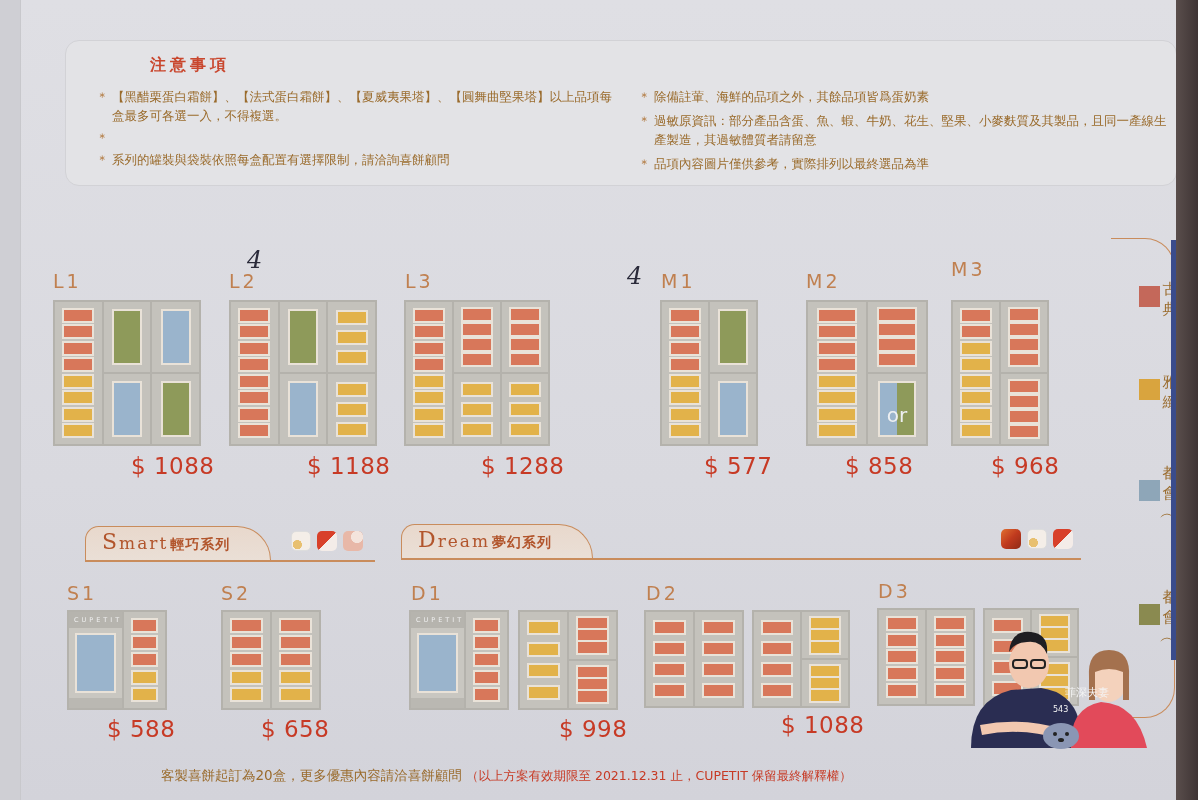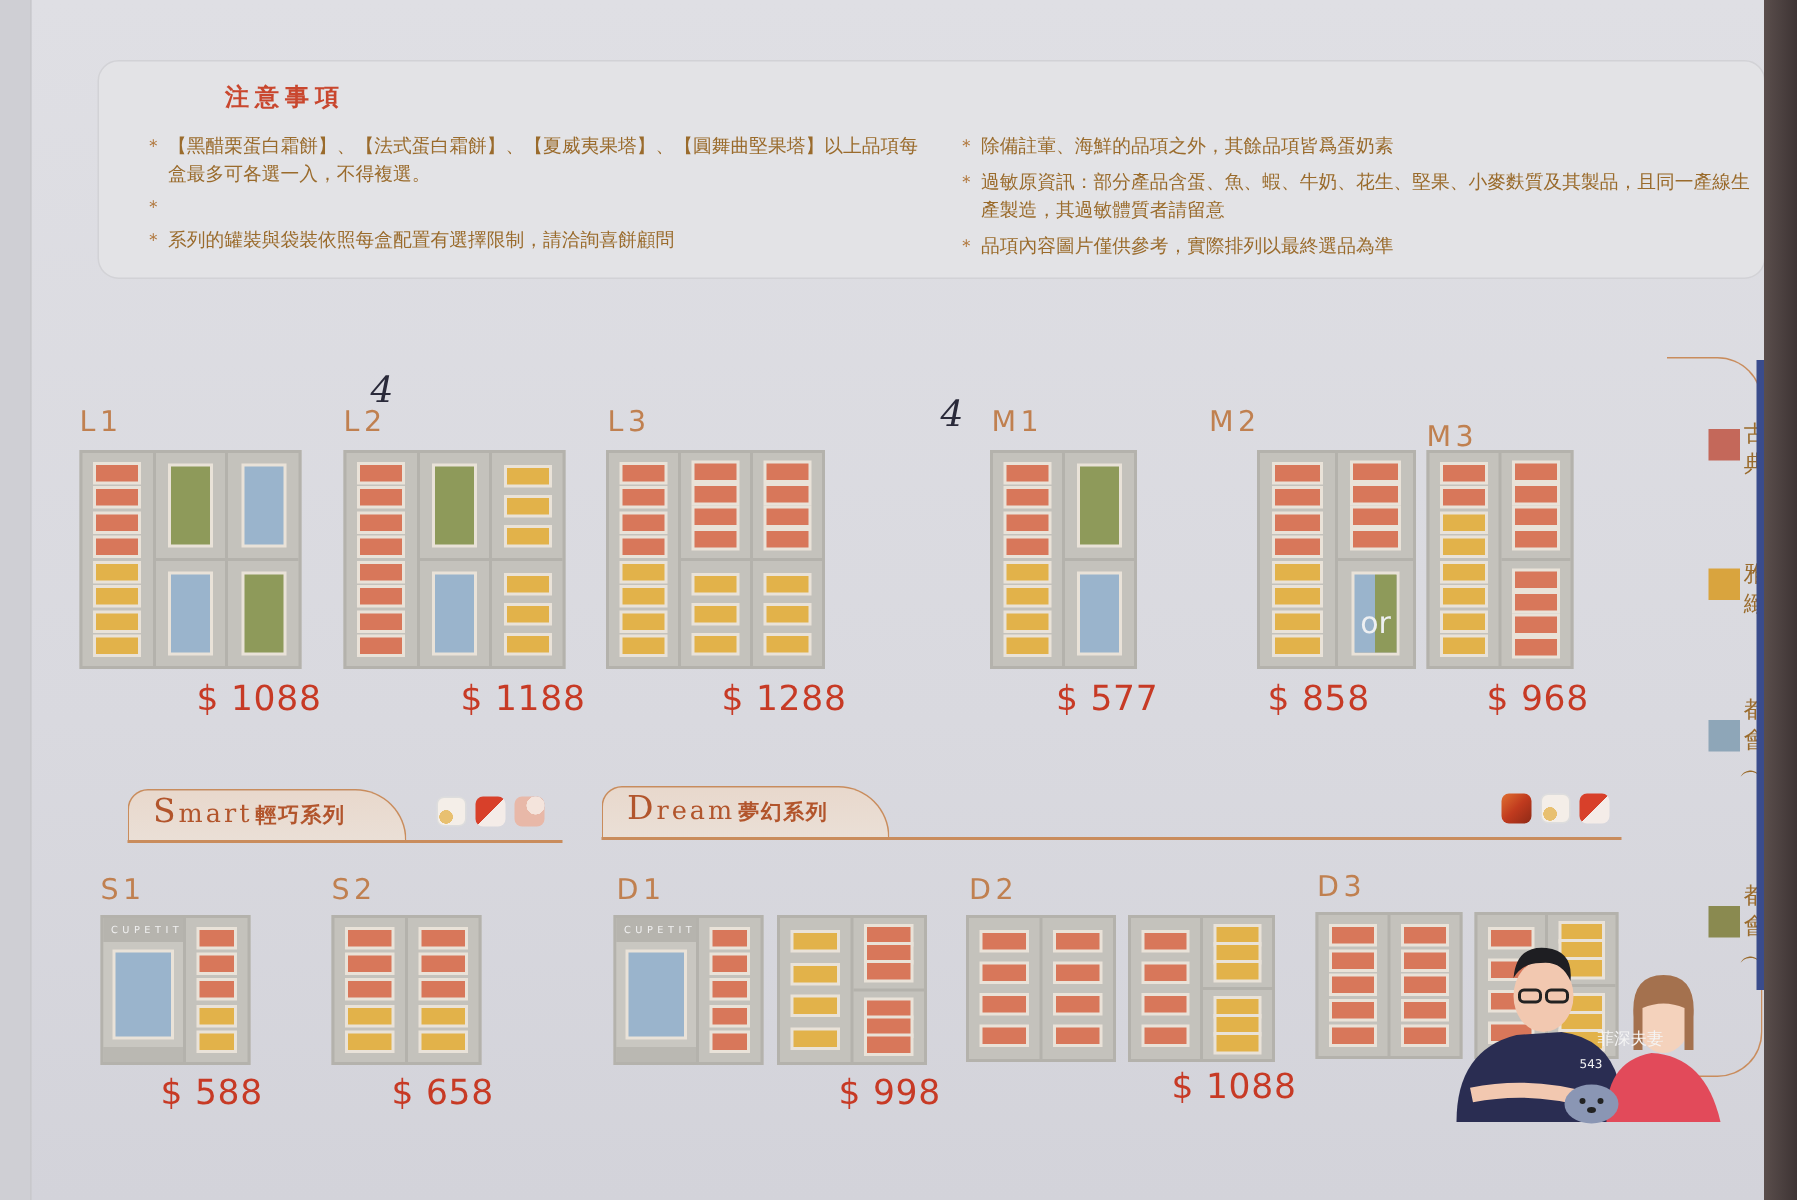--- a/index.html
+++ b/index.html
@@ -297,21 +297,21 @@
           <div class="tin g"></div>
         </div>
         <div class="cell">
           <div class="tin b"></div>
         </div>
       </div>
   </div>
   <div class="price" style="left:683px; top:453px;">$ 577</div>
 
   <div class="box-label" style="left:785px; top:270px;">M2</div>
-  <div class="gbox" style="left:785px; top:300px; width:106px; height:146px;margin-left:32px;">
+  <div class="gbox" style="left:785px; top:300px; width:122px; height:146px;">
     <div class="col">
         <div class="cell">
           <div class="bar c"></div>
           <div class="bar c"></div>
           <div class="bar c"></div>
           <div class="bar c"></div>
           <div class="bar y"></div>
           <div class="bar y"></div>
           <div class="bar y"></div>
           <div class="bar y"></div>
@@ -326,21 +326,21 @@
         </div>
         <div class="cell">
           <div class="tin or">
             <span>or</span>
           </div>
         </div>
       </div>
   </div>
   <div class="price" style="left:824px; top:453px;">$ 858</div>
 
-  <div class="box-label" style="left:930px; top:280px;text-align:right;">M3</div>
+  <div class="box-label" style="left:930px; top:258px;text-align:right;">M3</div>
   <div class="gbox" style="left:930px; top:300px; width:98px; height:146px;">
     <div class="col">
         <div class="cell">
           <div class="bar c"></div>
           <div class="bar c"></div>
           <div class="bar y"></div>
           <div class="bar y"></div>
           <div class="bar y"></div>
           <div class="bar y"></div>
           <div class="bar y"></div>
@@ -572,16 +572,20 @@
     <path d="M128 48 Q126 20 148 20 Q170 20 168 48 L168 70 L162 70 L162 42 Q148 36 134 42 L134 70 L128 70Z" fill="#a4714e"></path>
 
     <ellipse cx="100" cy="106" rx="18" ry="13" fill="#8a96b4"></ellipse>
     <circle cx="94" cy="104" r="2" fill="#222"></circle>
       <circle cx="106" cy="104" r="2" fill="#222"></circle>
     <ellipse cx="100" cy="110" rx="3" ry="2" fill="#222"></ellipse>
     <text x="104" y="66" font-size="11" fill="#f4f4f4" font-family="DejaVu Sans, sans-serif">菲深夫妻</text>
     <text x="92" y="82" font-size="8" fill="#f4f4f4" font-family="DejaVu Sans, sans-serif">543</text>
   </svg>
 
+  <div class="footer">
+    <span class="main">客製喜餅起訂為20盒，更多優惠內容請洽喜餅顧問</span>
+    <span class="note">（以上方案有效期限至 2021.12.31 止，CUPETIT 保留最終解釋權）</span>
+  </div>
 </div>
 
 <div class="blue-strip"></div>
 <div class="right-edge"></div>
 
 </body></html>

